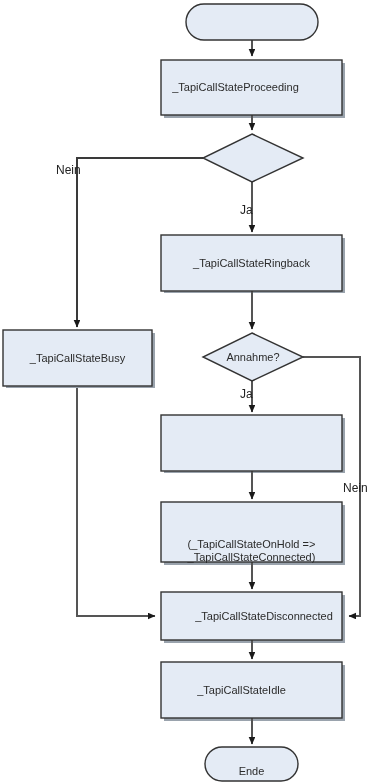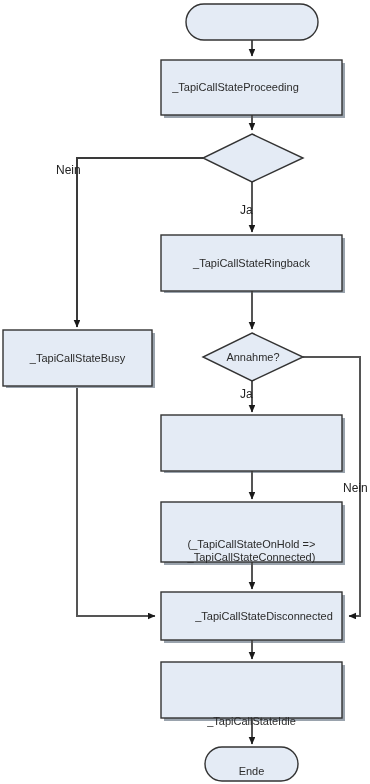--- a/index.html
+++ b/index.html
@@ -121,21 +121,21 @@
   <div class="node-label" style="left:3px; top:330px; width:149px; height:56px;">_TapiCallStateBusy</div>
 
   <div class="node-label" style="left:203px; top:333px; width:100px; height:48px;">Annahme?</div>
 
 
   <div class="node-label" style="left:161px; top:502px; width:181px; height:60px;margin-top:19px;">(_TapiCallStateOnHold =&gt;
 _TapiCallStateConnected)</div>
 
   <div class="node-label" style="left:161px; top:592px; width:206px; height:48px;">_TapiCallStateDisconnected</div>
 
-  <div class="node-label" style="left:161px; top:662px; width:181px; height:56px;margin-top:31px;">_TapiCallStateIdle</div>
+  <div class="node-label" style="left:151px; top:662px; width:181px; height:56px;">_TapiCallStateIdle</div>
 
   <div class="node-label" style="left:205px; top:747px; width:93px; height:48px;">Ende</div>
 
   <div class="edge-label" style="left:56px; top:165px;">Nein</div>
 
   <div class="edge-label" style="left:240px; top:205px;">Ja</div>
 
   <div class="edge-label" style="left:240px; top:389px;">Ja</div>
 
   <div class="edge-label" style="left:343px; top:483px;">Nein</div>

